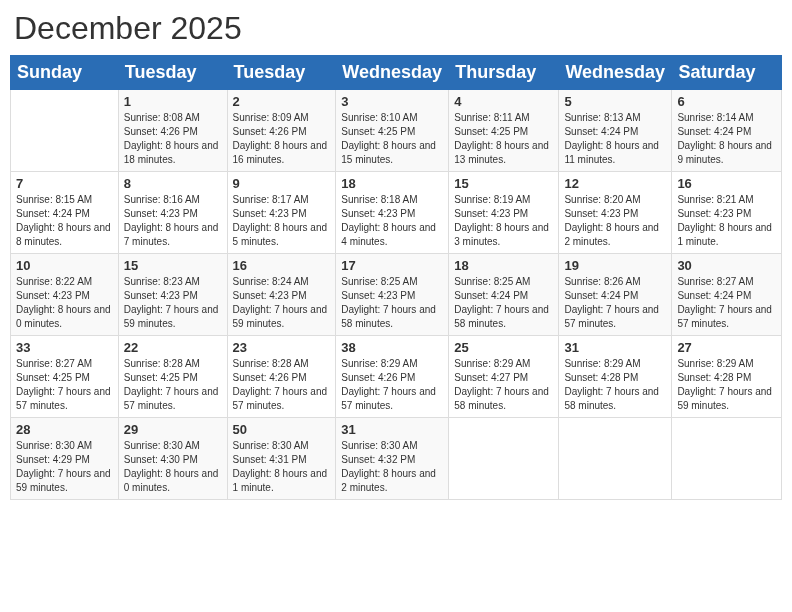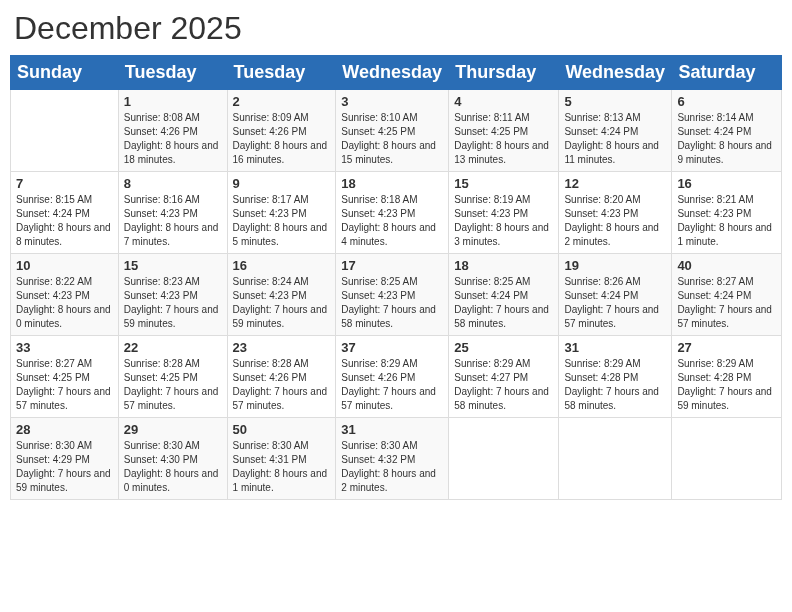--- a/index.html
+++ b/index.html
@@ -189,39 +189,39 @@
         </td>
         <td>
           <span class="day-number">18</span>
           <div class="day-info">Sunrise: 8:25 AM<br>Sunset: 4:24 PM<br>Daylight: 7 hours and 58 minutes.</div>
         </td>
         <td>
           <span class="day-number">19</span>
           <div class="day-info">Sunrise: 8:26 AM<br>Sunset: 4:24 PM<br>Daylight: 7 hours and 57 minutes.</div>
         </td>
         <td>
-          <span class="day-number">40</span>
+          <span class="day-number">30</span>
           <div class="day-info">Sunrise: 8:27 AM<br>Sunset: 4:24 PM<br>Daylight: 7 hours and 57 minutes.</div>
         </td>
       </tr>
       <tr>
         <td>
           <span class="day-number">33</span>
           <div class="day-info">Sunrise: 8:27 AM<br>Sunset: 4:25 PM<br>Daylight: 7 hours and 57 minutes.</div>
         </td>
         <td>
           <span class="day-number">22</span>
           <div class="day-info">Sunrise: 8:28 AM<br>Sunset: 4:25 PM<br>Daylight: 7 hours and 57 minutes.</div>
         </td>
         <td>
           <span class="day-number">23</span>
           <div class="day-info">Sunrise: 8:28 AM<br>Sunset: 4:26 PM<br>Daylight: 7 hours and 57 minutes.</div>
         </td>
         <td>
-          <span class="day-number">37</span>
+          <span class="day-number">38</span>
           <div class="day-info">Sunrise: 8:29 AM<br>Sunset: 4:26 PM<br>Daylight: 7 hours and 57 minutes.</div>
         </td>
         <td>
           <span class="day-number">25</span>
           <div class="day-info">Sunrise: 8:29 AM<br>Sunset: 4:27 PM<br>Daylight: 7 hours and 58 minutes.</div>
         </td>
         <td>
           <span class="day-number">31</span>
           <div class="day-info">Sunrise: 8:29 AM<br>Sunset: 4:28 PM<br>Daylight: 7 hours and 58 minutes.</div>
         </td>

